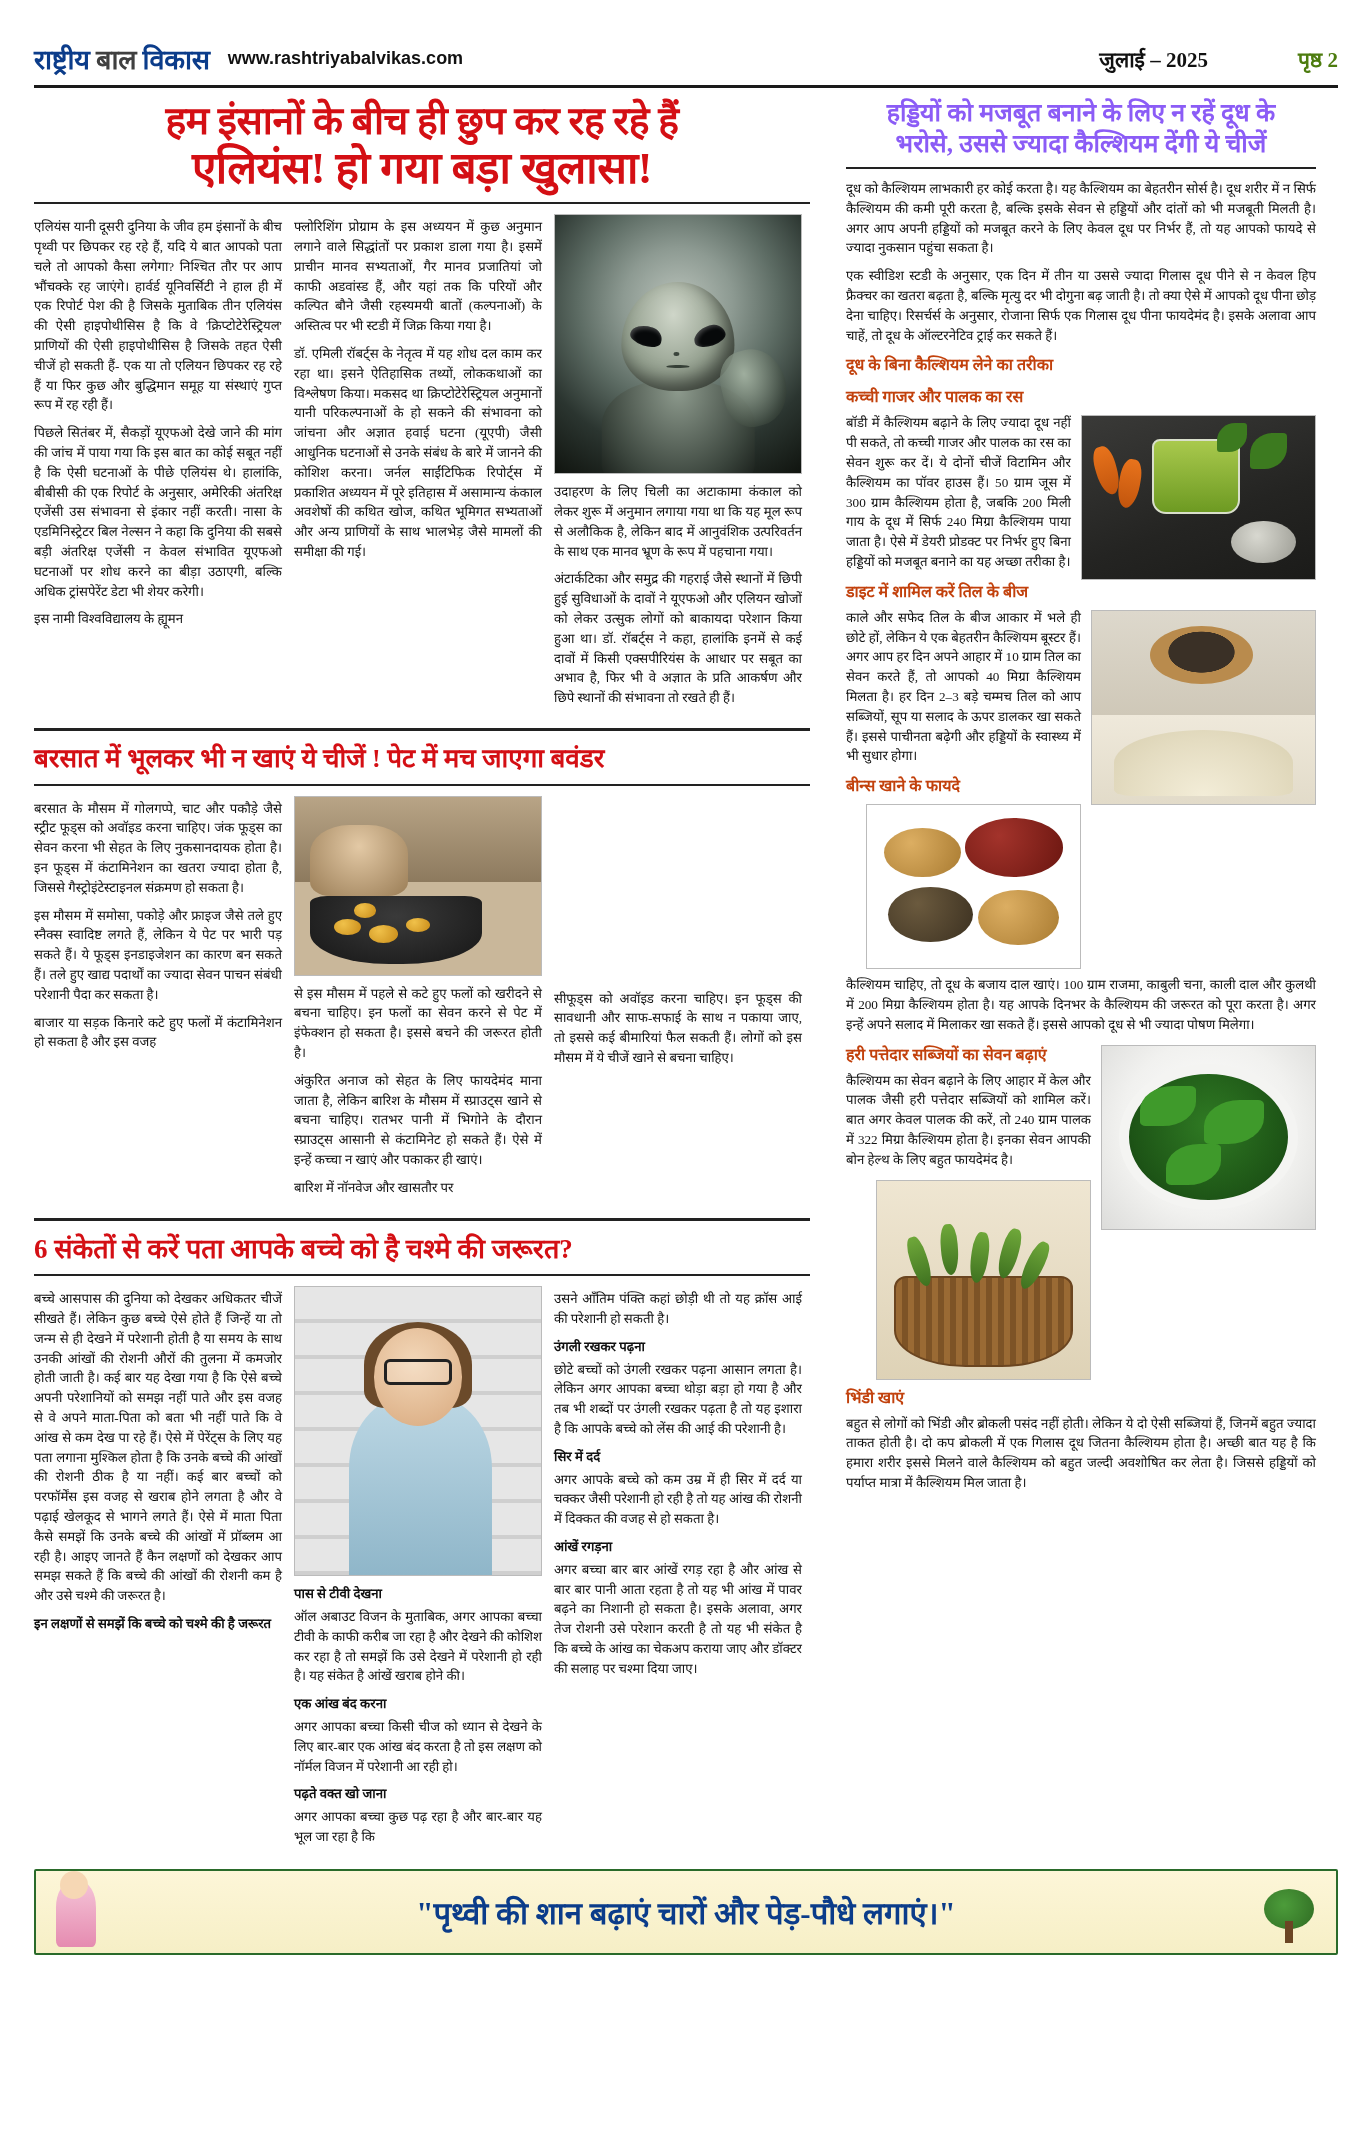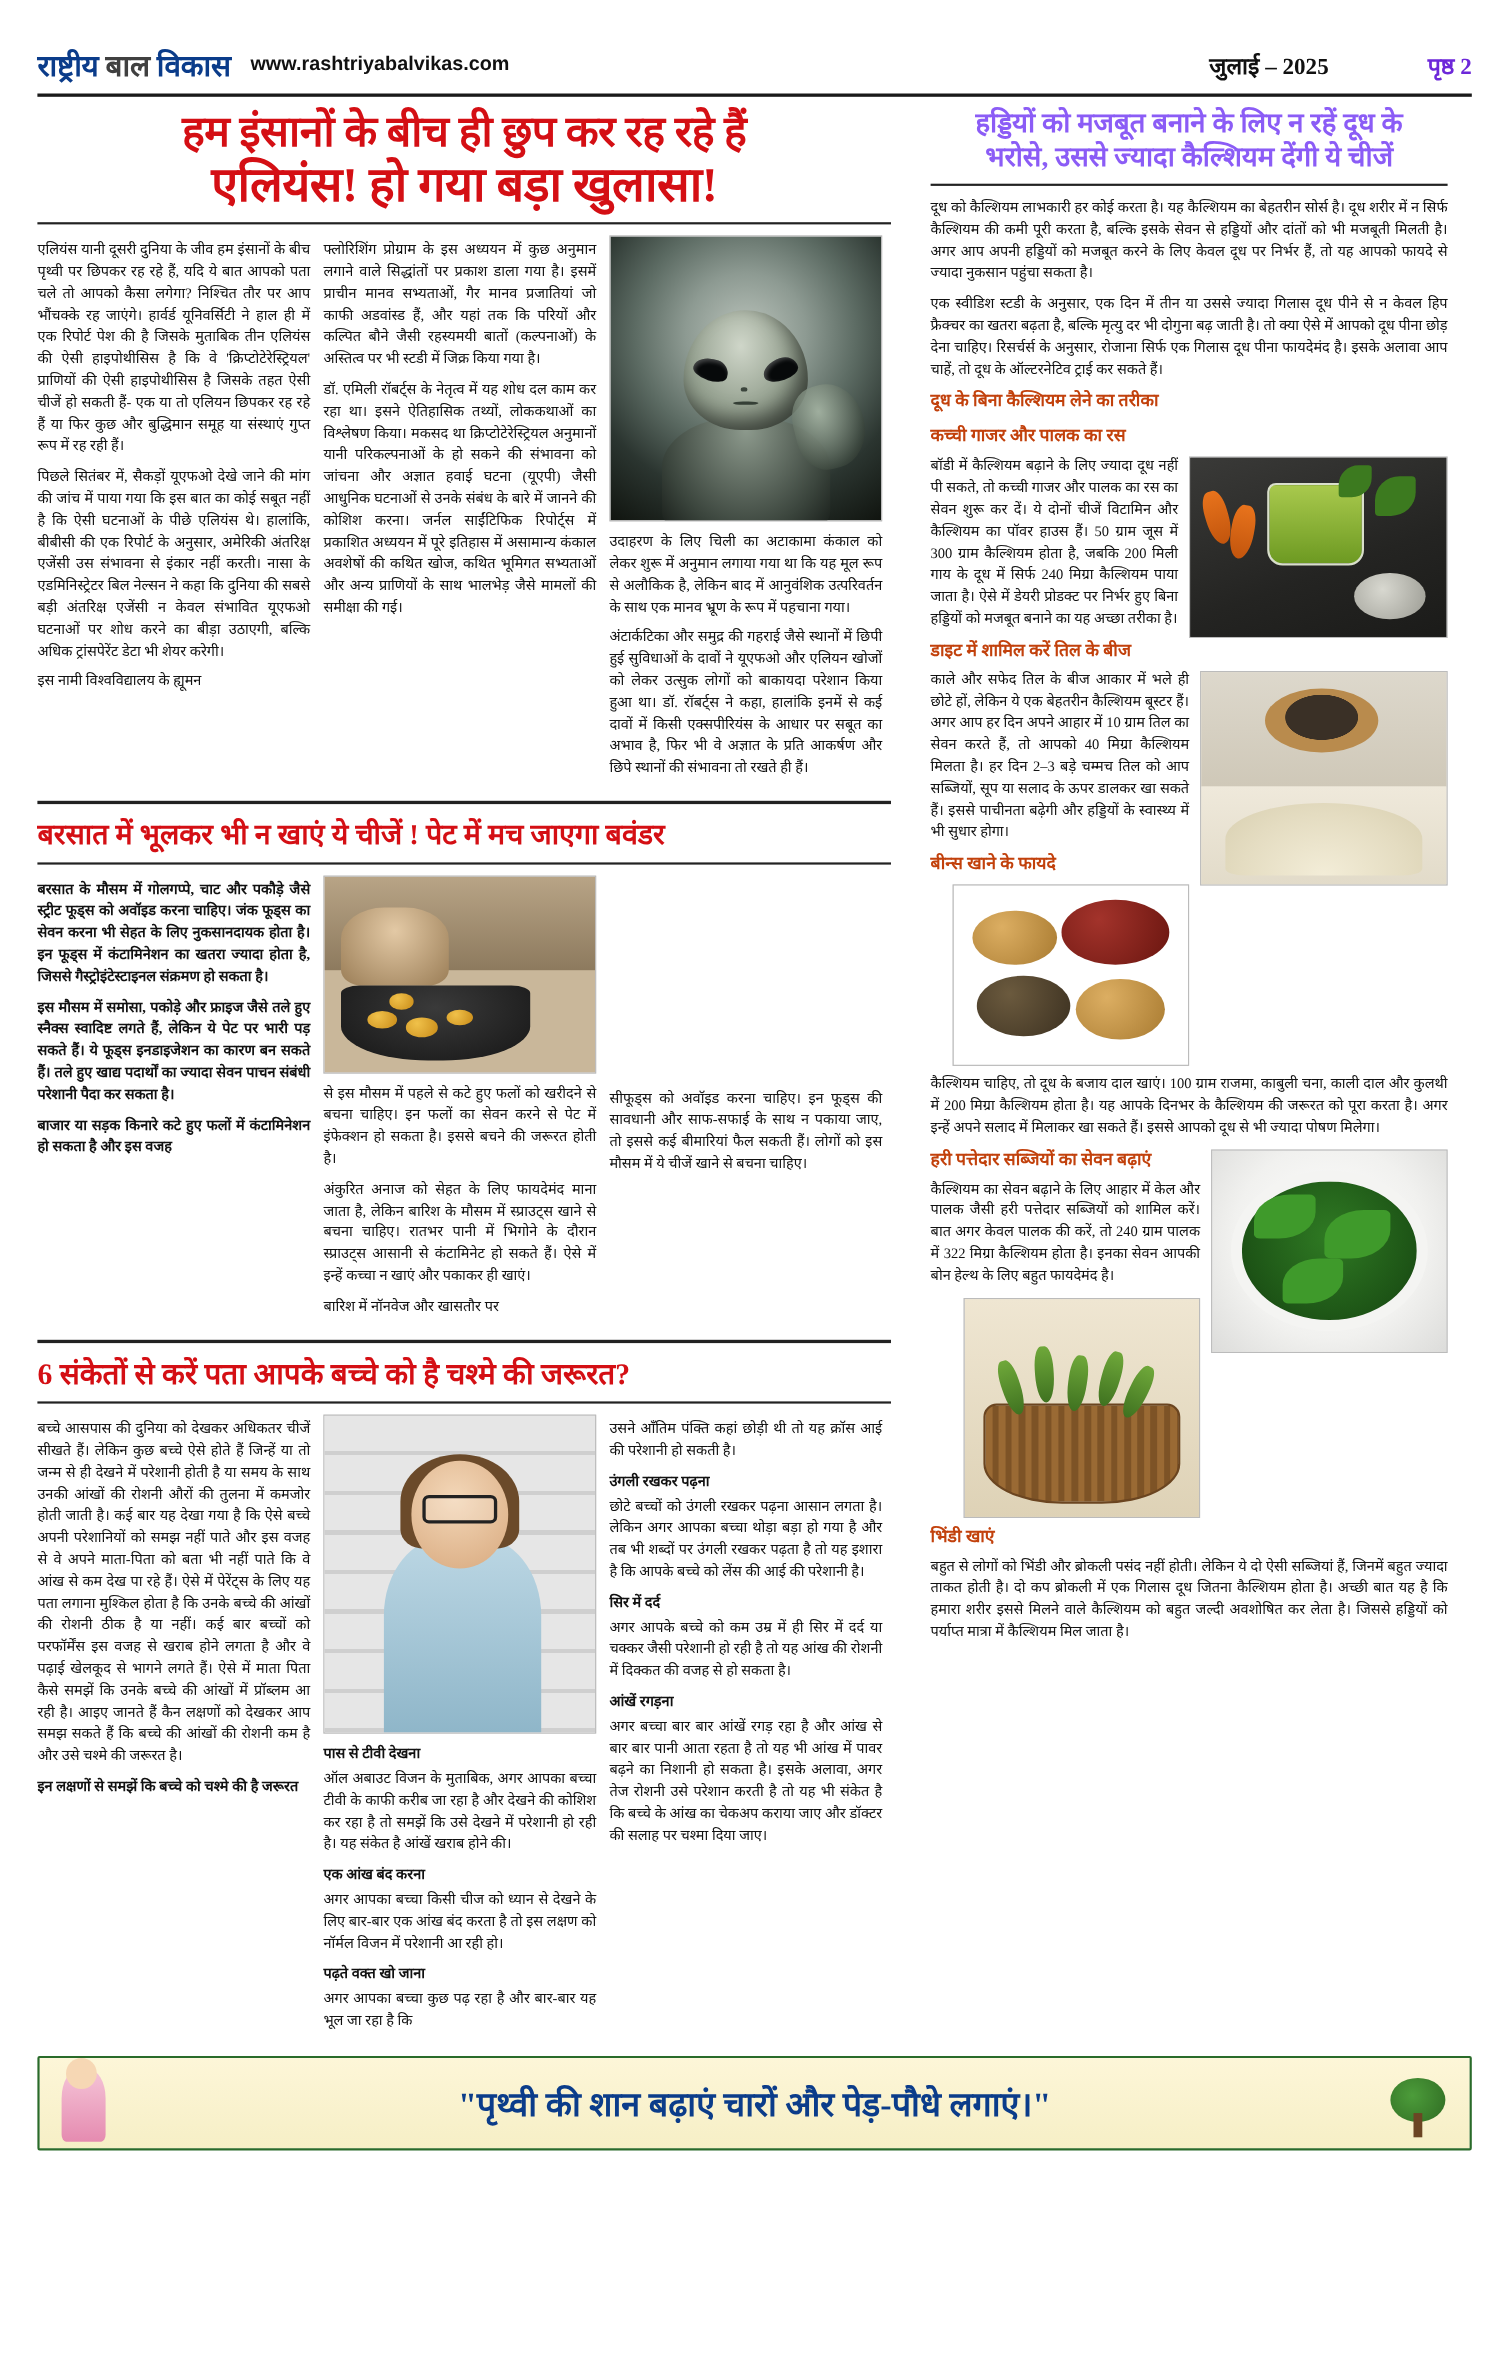--- a/index.html
+++ b/index.html
@@ -50,21 +50,21 @@
     font-weight: bold;
     font-family: "Liberation Serif", serif;
     color: #111;
     padding-right: 90px;
     white-space: nowrap;
   }
   .page-no {
     font-size: 21px;
     font-weight: bold;
     font-family: "Liberation Serif", serif;
-    color: #6d28d9;
+    color: #4d7c0f;
     white-space: nowrap;
   }
 
   
   .content {
     display: flex;
     gap: 0;
     align-items: flex-start;
   }
   .left-col { width: 790px; padding-right: 14px; }
@@ -332,21 +332,21 @@
         </div>
       </div>
 
       <div class="rule-thick"></div>
 
       <div>
         <div class="sub-headline" style="text-align:left;">बरसात में भूलकर भी न खाएं ये चीजें ! पेट में मच जाएगा बवंडर</div>
         <div class="rule-thin"></div>
 
         <div class="two-col-wrap">
-          <div class="col-block" style="width:248px;font-weight:bold;">
+          <div class="col-block" style="width:248px;">
             <p>बरसात के मौसम में गोलगप्पे, चाट और पकौड़े जैसे स्ट्रीट फूड्स को अवॉइड करना चाहिए। जंक फूड्स का सेवन करना भी सेहत के लिए नुकसानदायक होता है। इन फूड्स में कंटामिनेशन का खतरा ज्यादा होता है, जिससे गैस्ट्रोइंटेस्टाइनल संक्रमण हो सकता है।</p>
             <p>इस मौसम में समोसा, पकोड़े और फ्राइज जैसे तले हुए स्नैक्स स्वादिष्ट लगते हैं, लेकिन ये पेट पर भारी पड़ सकते हैं। ये फूड्स इनडाइजेशन का कारण बन सकते हैं। तले हुए खाद्य पदार्थों का ज्यादा सेवन पाचन संबंधी परेशानी पैदा कर सकता है।</p>
             <p>बाजार या सड़क किनारे कटे हुए फलों में कंटामिनेशन हो सकता है और इस वजह</p>
           </div>
           <div class="col-block" style="width:248px;">
             <div class="img-box" style="width:100%;height:180px;margin:0 0 8px 0;">
               <div class="street-img">
                 <div class="street-sky"></div>
                 <div class="street-men"></div>
                 <div class="kadhai"></div>

